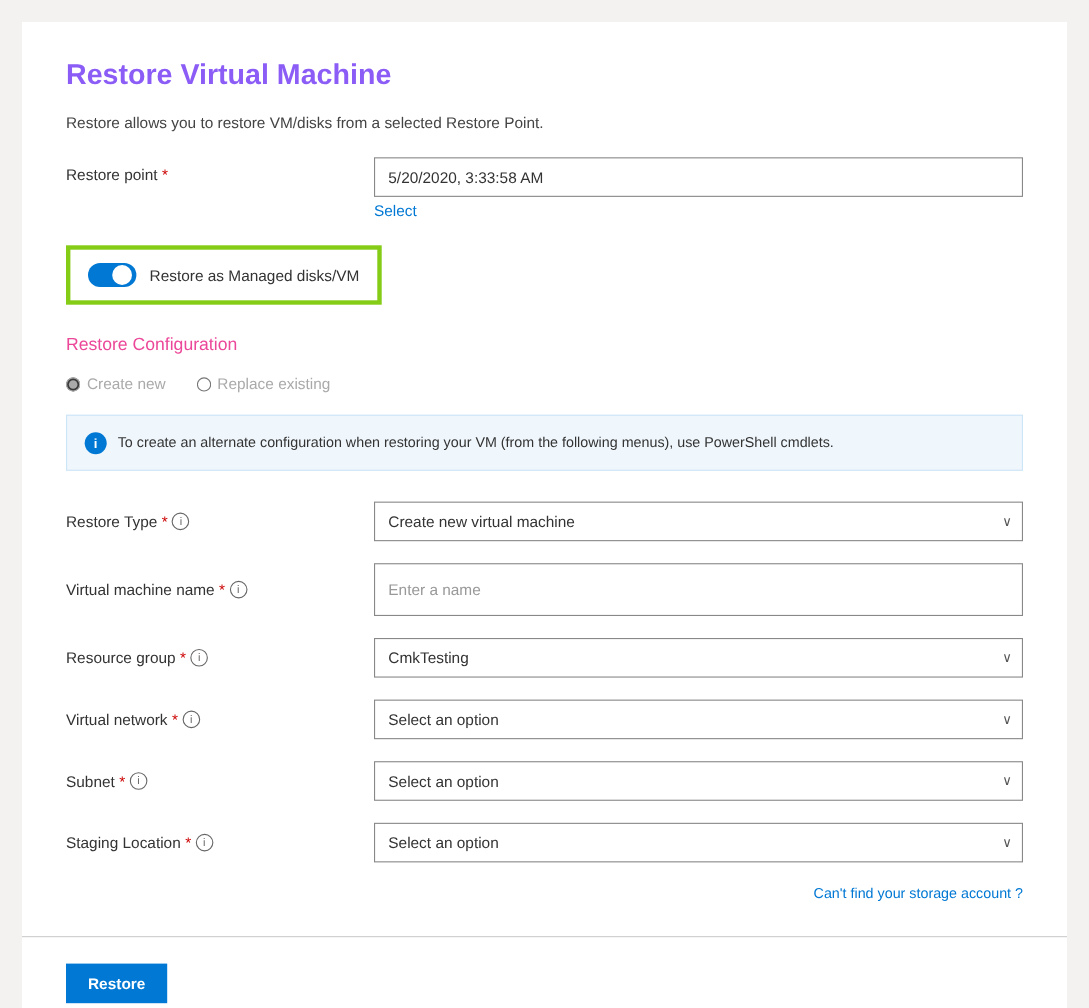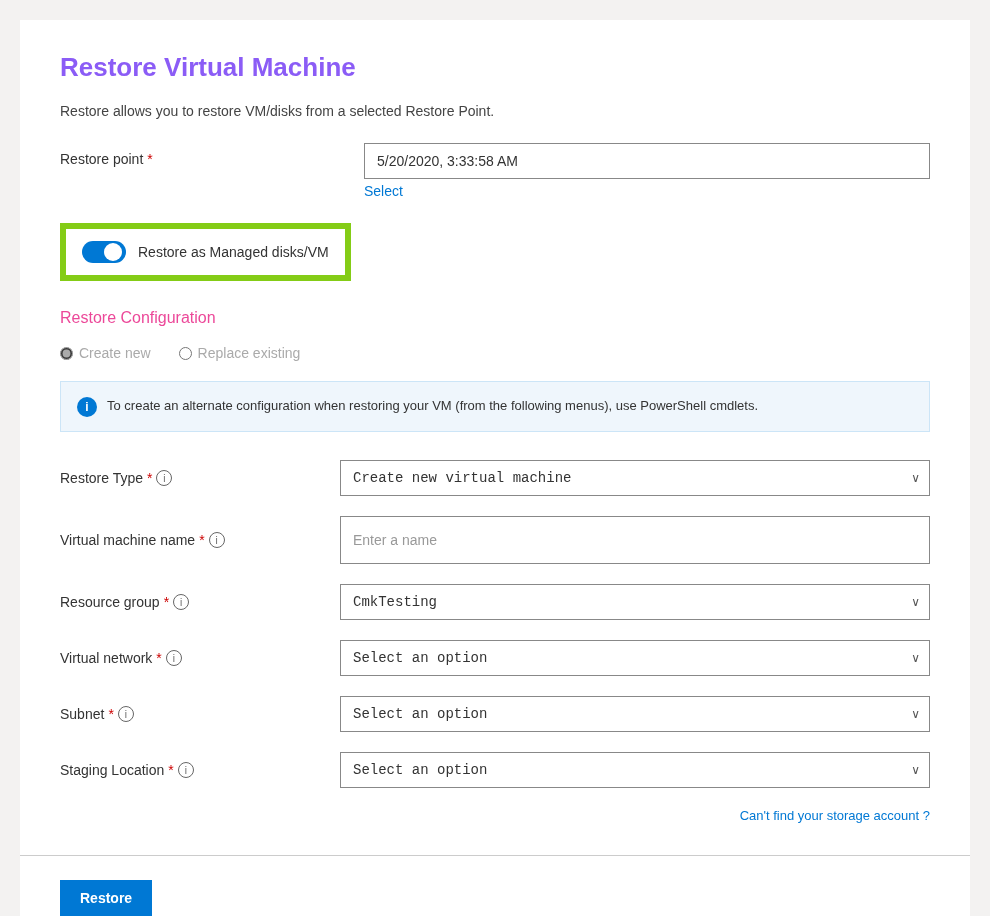--- a/index.html
+++ b/index.html
@@ -84,21 +84,20 @@
       width: 100%;
       height: 36px;
       border: 1px solid #888;
       padding: 6px 36px 6px 12px;
       font-size: 14px;
       color: #333;
       background: #fff;
       appearance: none;
       cursor: pointer;
       outline: none;
-      font-family: Liberation Mono, monospace;
     }
     .chevron-icon {
       position: absolute;
       right: 10px;
       top: 50%;
       transform: translateY(-50%);
       pointer-events: none;
       color: #555;
       font-size: 12px;
     }
@@ -109,21 +108,20 @@
     }
     .restore-point-label {
       width: 280px;
       font-size: 14px;
       color: #333;
       padding-top: 8px;
       flex-shrink: 0;
     }
     .restore-point-control {
       flex: 1;
-      margin-left: 24px;
     }
     .restore-point-value {
       width: 100%;
       height: 36px;
       border: 1px solid #888;
       padding: 6px 12px;
       font-size: 14px;
       color: #333;
       background: #fff;
       display: flex;
@@ -132,21 +130,21 @@
     .select-link {
       display: block;
       margin-top: 4px;
       color: #0078d4;
       font-size: 14px;
       cursor: pointer;
       text-decoration: none;
     }
     
     .toggle-section {
-      border: 6px solid #84cc16;
+      border: 4px solid #84cc16;
       padding: 12px 16px;
       display: inline-flex;
       align-items: center;
       gap: 12px;
       margin-bottom: 28px;
       cursor: pointer;
     }
     .toggle-switch {
       position: relative;
       width: 44px;

